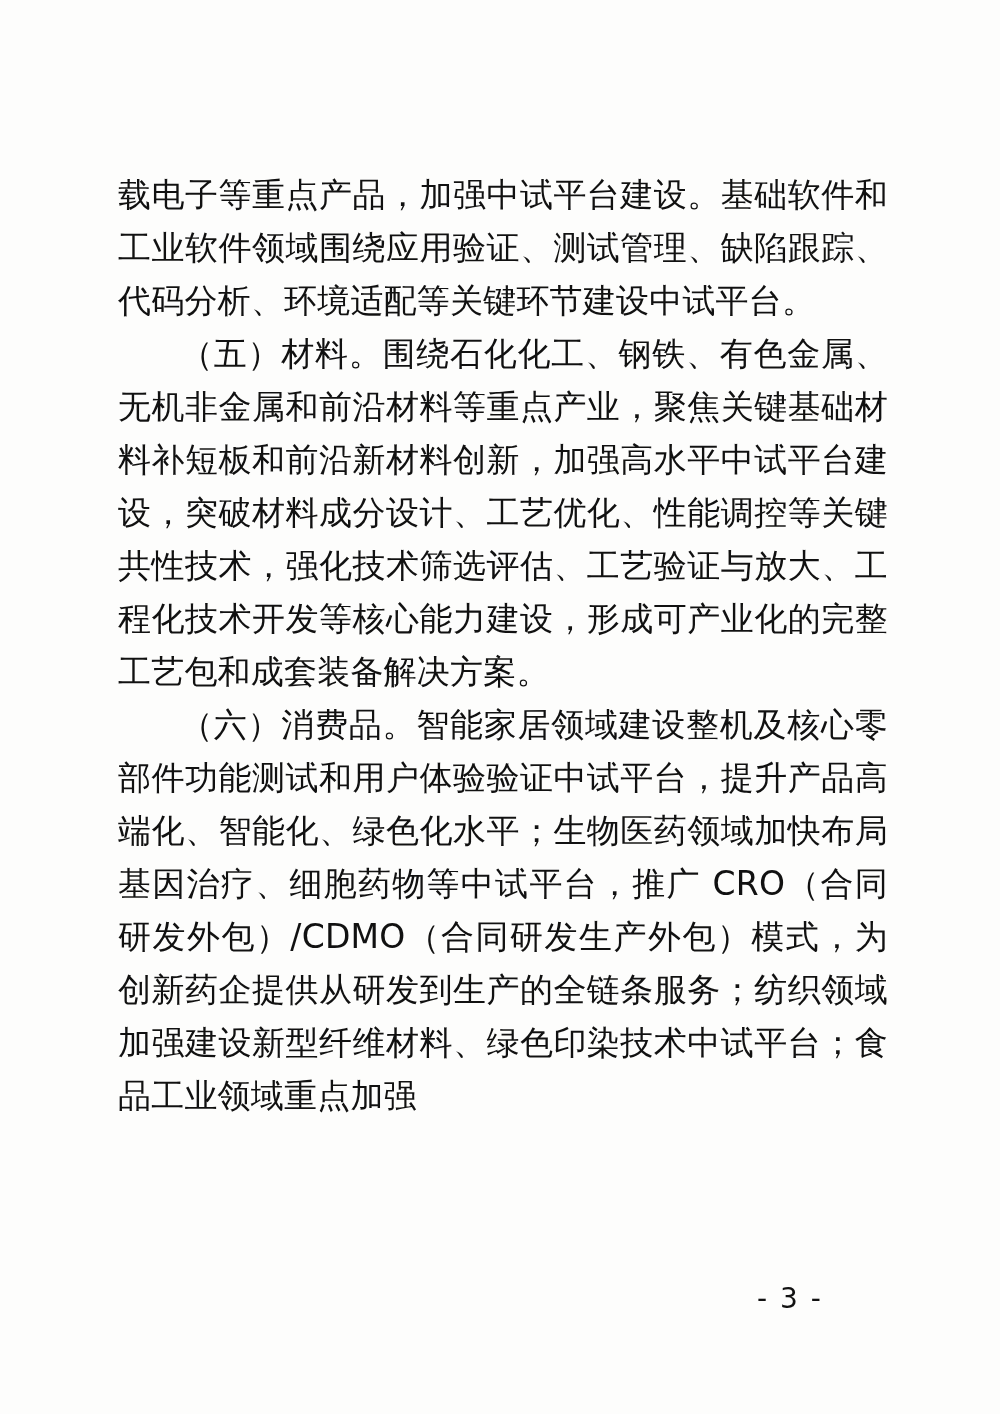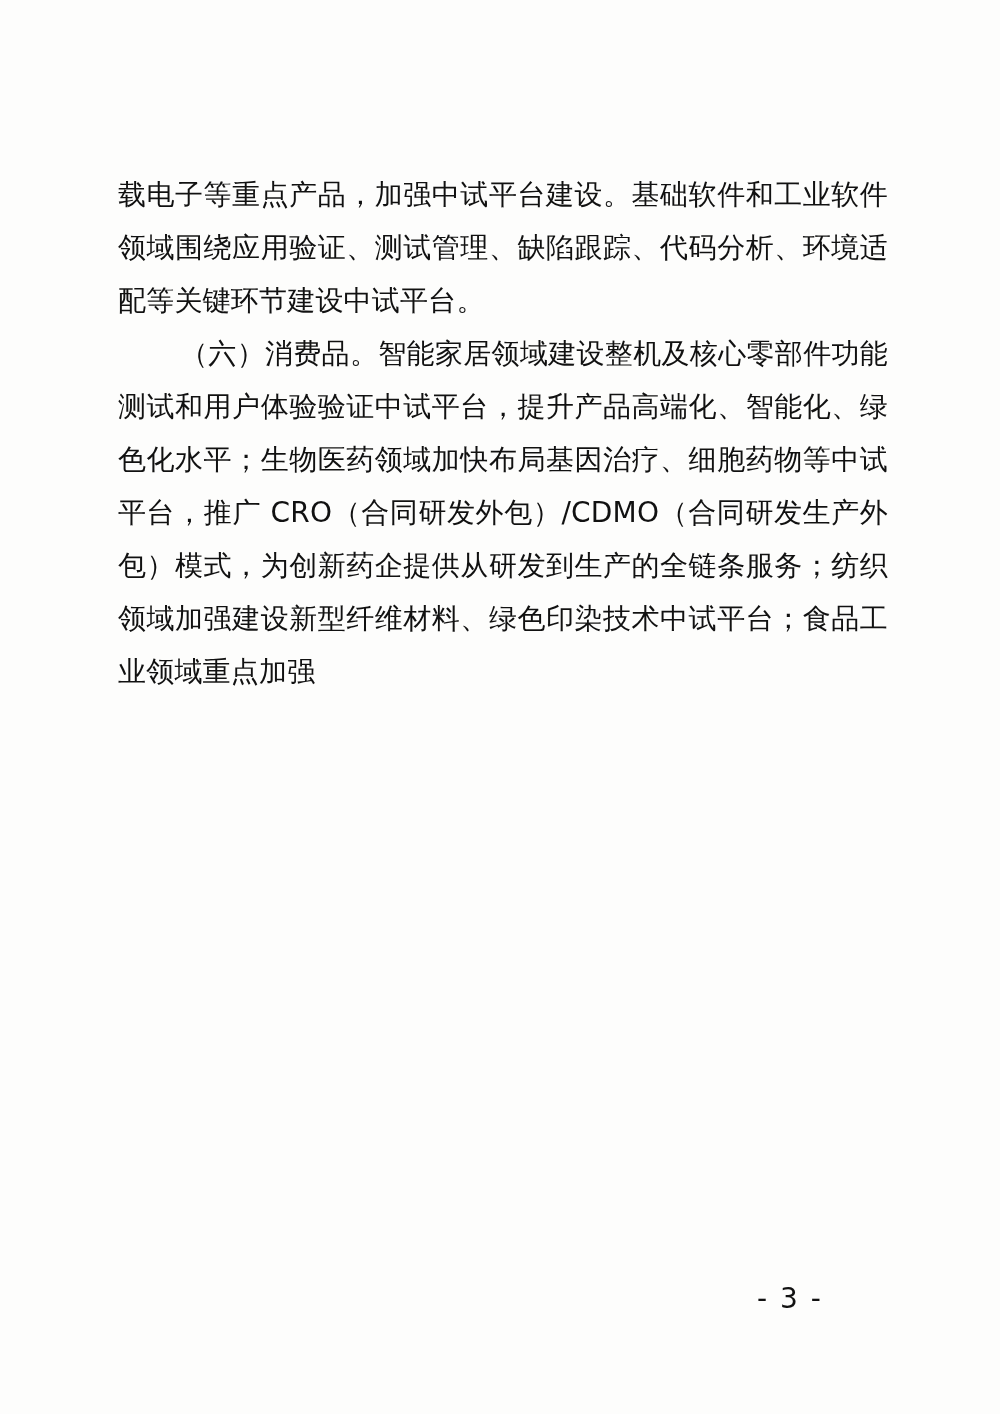--- a/index.html
+++ b/index.html
@@ -23,21 +23,21 @@
     height: 1414px;
     background: #fdfdfc;
   }
   .content {
     position: absolute;
     left: 118px;
     top: 168px;
     width: 770px;
   }
   .para {
-    font-size: 28px;
+    font-size: 33px;
     line-height: 53px;
     letter-spacing: 0.2px;
     text-align: justify;
     text-justify: inter-ideograph;
     margin: 0 0 0 0;
     color: #111111;
     font-family: "DejaVu Sans", "Liberation Sans", sans-serif;
     font-weight: 500;
   }
   .para.indent {
@@ -59,18 +59,19 @@
     margin-left: 580px;
     letter-spacing: 2px;
   }
 </style>
 </head>
 <body>
 
 <div class="page">
   <div class="content">
     <p class="para">载电子等重点产品，加强中试平台建设。基础软件和工业软件领域围绕应用验证、测试管理、缺陷跟踪、代码分析、环境适配等关键环节建设中试平台。</p>
+    <p class="para indent">（五）材料。围绕石化化工、钢铁、有色金属、无机非金属和前沿材料等重点产业，聚焦关键基础材料补短板和前沿新材料创新，加强高水平中试平台建设，突破材料成分设计、工艺优化、性能调控等关键共性技术，强化技术筛选评估、工艺验证与放大、工程化技术开发等核心能力建设，形成可产业化的完整工艺包和成套装备解决方案。</p>
     <p class="para indent">（六）消费品。智能家居领域建设整机及核心零部件功能测试和用户体验验证中试平台，提升产品高端化、智能化、绿色化水平；生物医药领域加快布局基因治疗、细胞药物等中试平台，推广 CRO（合同研发外包）/CDMO（合同研发生产外包）模式，为创新药企提供从研发到生产的全链条服务；纺织领域加强建设新型纤维材料、绿色印染技术中试平台；食品工业领域重点加强</p>
   </div>
   <div class="footer">
     <span class="page-number">- 3 -</span>
   </div>
 </div>
 
 </body></html>

